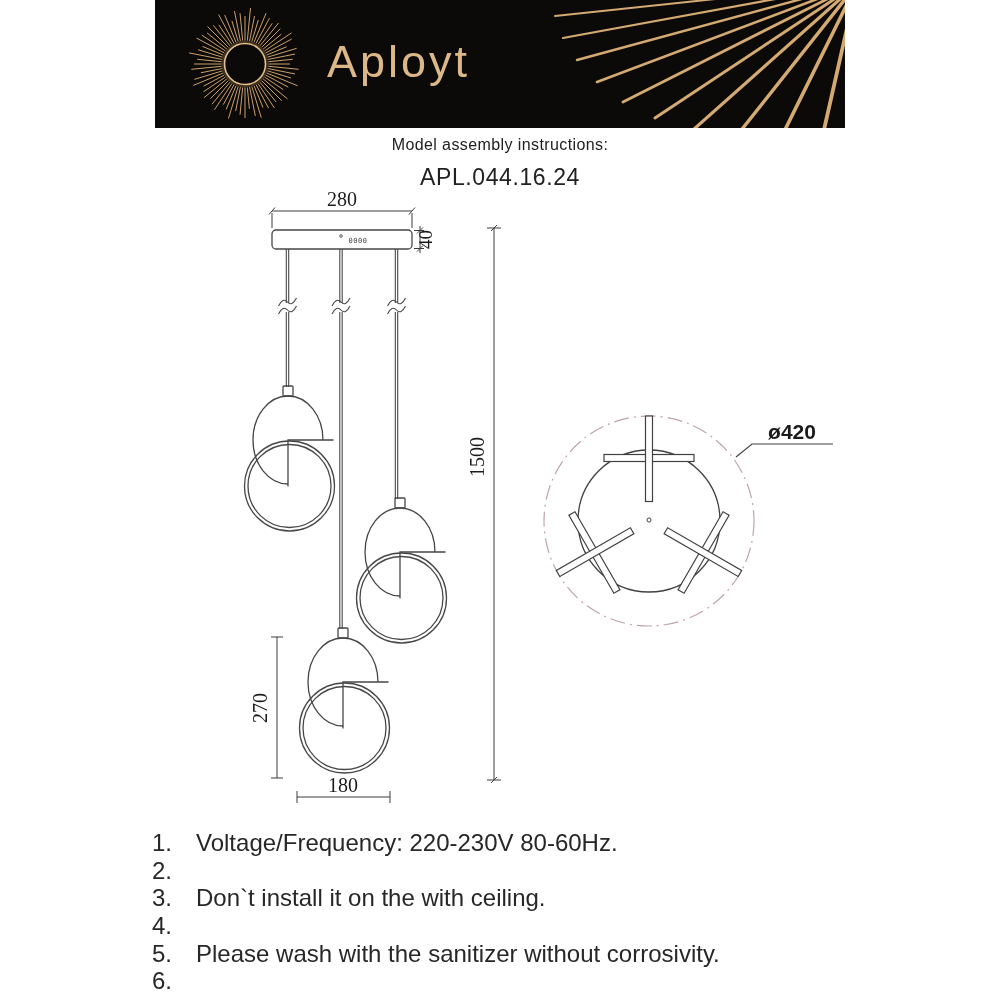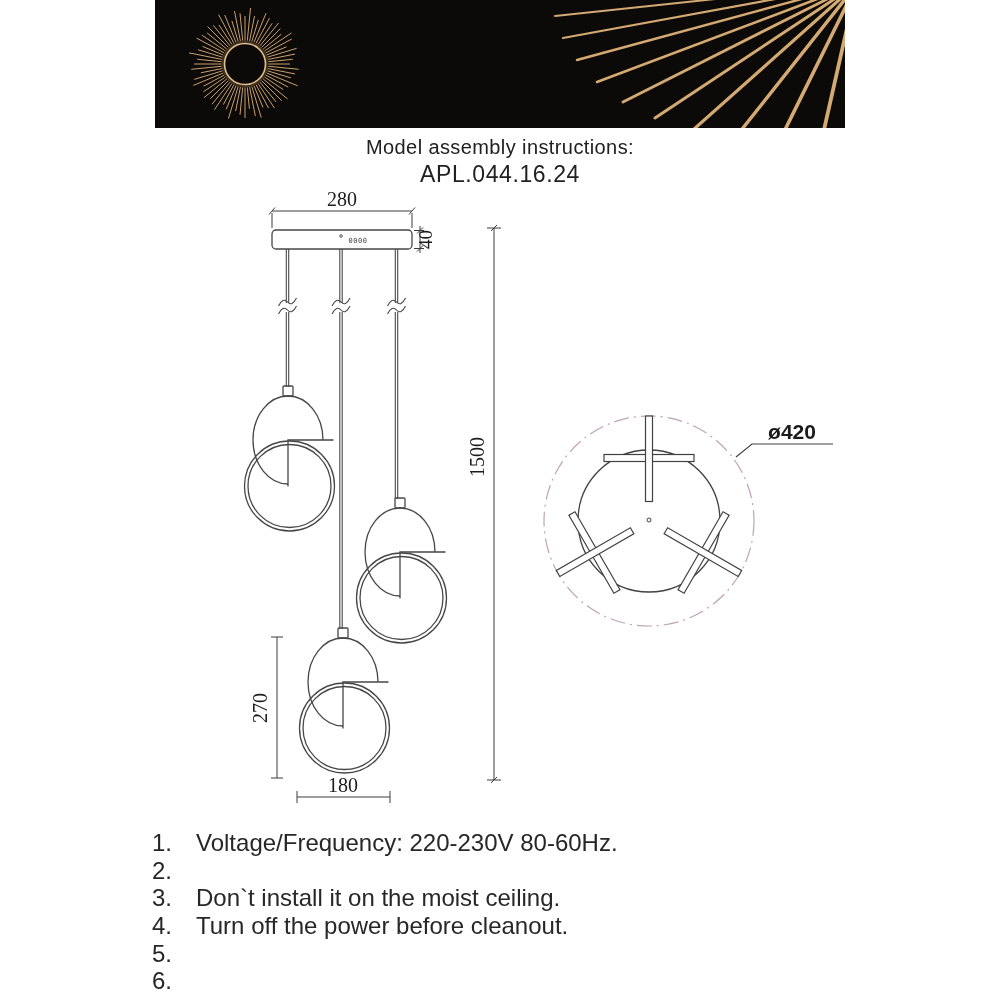--- a/index.html
+++ b/index.html
@@ -7,22 +7,22 @@
   .page{position:absolute;inset:0;background:#fff;}
 
   
   .banner{position:absolute;left:155px;top:0;width:690px;height:128px;background:#0c0a09;overflow:hidden;}
   .sunburst{position:absolute;left:34px;top:8px;width:112px;height:112px;}
   .brand-text{position:absolute;left:172px;top:36px;width:300px;color:#dcb888;font-size:45px;font-weight:400;letter-spacing:3px;font-family:"Liberation Sans",sans-serif;}
   .corner-rays{position:absolute;right:0;top:0;width:340px;height:128px;}
 
   
   .title-block{position:absolute;left:0;top:136px;width:1000px;text-align:center;color:#212121;}
-  .title-line1{font-size:20px;letter-spacing:.4px;}
-  .title-line2{font-size:23px;letter-spacing:.6px;margin-top:2px;}
+  .title-line1{font-size:16px;letter-spacing:.4px;}
+  .title-line2{font-size:23px;letter-spacing:.6px;margin-top:10px;}
 
   
   .drawing{position:absolute;left:0;top:0;width:1000px;height:1000px;}
   .dim-text{font-family:"Liberation Serif","DejaVu Serif",serif;font-size:20px;fill:#1c1c1c;}
   .dim-text-small{font-family:"Liberation Serif","DejaVu Serif",serif;font-size:19px;fill:#1c1c1c;}
   .dia-text{font-family:"Liberation Sans",sans-serif;font-size:21px;font-weight:bold;fill:#1c1c1c;}
   .mark-text{font-family:"DejaVu Sans Mono",monospace;font-size:7px;fill:#474747;letter-spacing:.5px;}
 
   
   .instructions{position:absolute;left:152px;top:829px;width:740px;color:#272727;}
@@ -99,20 +99,21 @@
           <line x1="75.53953588910981" y1="42.944099524039345" x2="102.56229828894254" y2="24.888066950902278"></line>
           <line x1="76.72514971218634" y1="44.92217668458905" x2="102.7418270104628" y2="31.01597294822211"></line>
           <line x1="77.71116901401524" y1="47.00693933942038" x2="97.5745789630079" y2="38.77924554357094"></line>
           <line x1="78.4880978897069" y1="49.178310084520135" x2="107.67477812953928" y2="40.32462742825902"></line>
           <line x1="79.04845408947591" y1="51.41537743262097" x2="106.02004930056475" y2="46.05039357717743"></line>
           <line x1="79.38684107679663" y1="53.696597202255326" x2="103.76886688026545" y2="51.29517726418109"></line>
         </g>
       <circle cx="56" cy="56" r="22" fill="none" stroke="#6b5332" stroke-width="3" opacity="0.55"></circle>
       <circle cx="56" cy="56" r="20.5" fill="#0c0a09" stroke="#e2c08e" stroke-width="1.6"></circle>
     </svg>
+    <div class="brand-text">Aployt</div>
     <svg class="corner-rays" viewBox="0 0 340 128">
       <g stroke="#d4aa72" fill="none" stroke-linecap="round">
         <line x1="352" y1="-16" x2="46" y2="-4" stroke-width="1.8"></line>
         <line x1="352" y1="-16" x2="50" y2="16" stroke-width="2"></line>
         <line x1="352" y1="-16" x2="58" y2="38" stroke-width="2.2"></line>
         <line x1="352" y1="-16" x2="72" y2="60" stroke-width="2.4"></line>
         <line x1="352" y1="-16" x2="92" y2="82" stroke-width="2.6"></line>
         <line x1="352" y1="-16" x2="118" y2="102" stroke-width="2.8"></line>
         <line x1="352" y1="-16" x2="150" y2="118" stroke-width="3"></line>
         <line x1="352" y1="-16" x2="188" y2="130" stroke-width="3.2"></line>
@@ -253,27 +254,27 @@
   <div class="instructions">
     <div class="instr-row">
       <span class="instr-num">1.</span>
       <span class="instr-text">Voltage/Frequency: 220-230V 80-60Hz.</span>
     </div>
     <div class="instr-row">
       <span class="instr-num">2.</span>
     </div>
     <div class="instr-row">
       <span class="instr-num">3.</span>
-      <span class="instr-text">Don`t install it on the moist ceiling.</span>
+      <span class="instr-text">Don`t install it on the with ceiling.</span>
     </div>
     <div class="instr-row">
       <span class="instr-num">4.</span>
-      <span class="instr-text">Turn off the power before cleanout.</span>
     </div>
     <div class="instr-row">
       <span class="instr-num">5.</span>
+      <span class="instr-text">Please wash with the sanitizer without corrosivity.</span>
     </div>
     <div class="instr-row">
       <span class="instr-num">6.</span>
     </div>
   </div>
 
 </div>
 
 </body></html>

